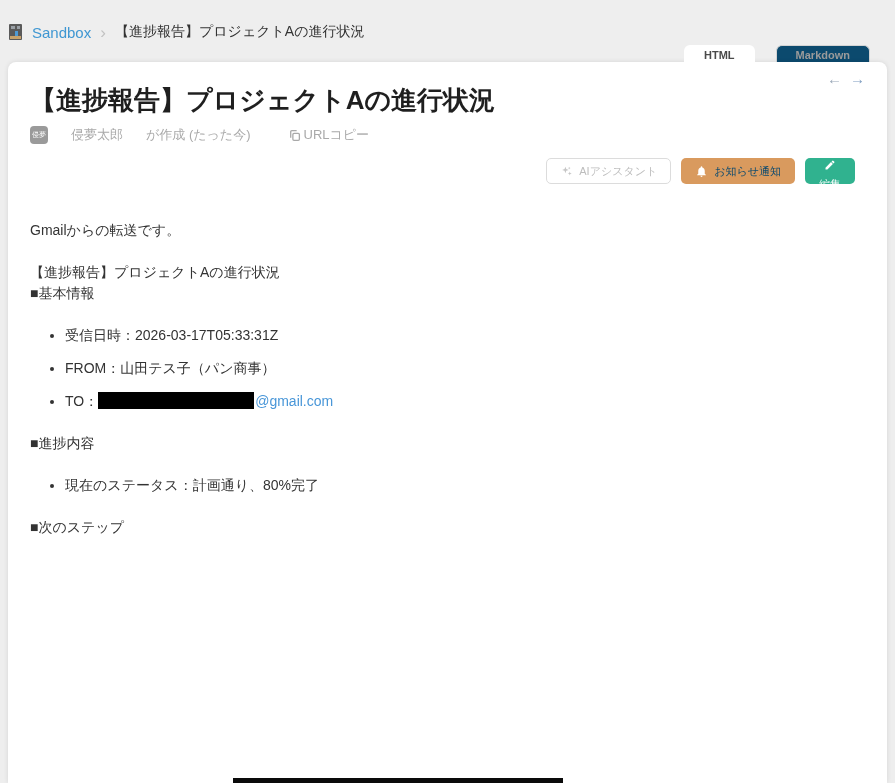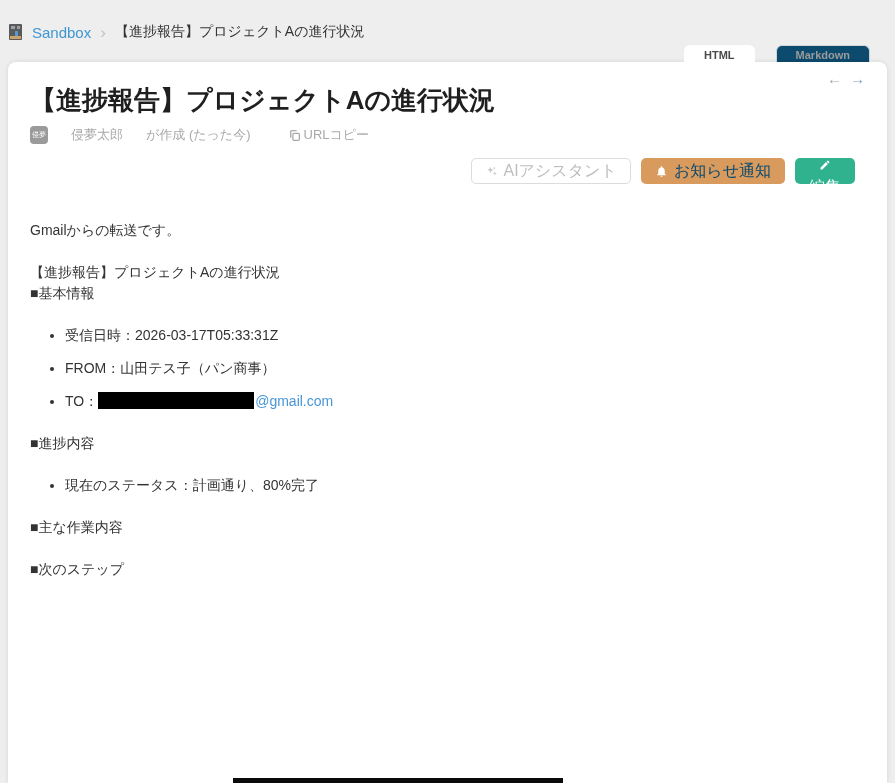--- a/index.html
+++ b/index.html
@@ -57,21 +57,21 @@
   }
   .url-copy { display:flex; align-items:center; gap:3px; margin-left:14px; cursor:pointer; color:#a9a9a9; }
 
   
   .toolbar {
     display:flex; justify-content:flex-end; align-items:center;
     gap:10px; margin:14px 32px 0 0;
   }
   .btn {
     height:26px; display:inline-flex; align-items:center; gap:6px;
-    padding:0 13px; border-radius:5px; font-size:16px; cursor:pointer;
+    padding:0 13px; border-radius:5px; font-size:11px; cursor:pointer;
     border:1px solid transparent; white-space:nowrap;
   }
   .btn-ai { background:#fff; border-color:#dcdcdc; color:#bdbdbd; }
   .btn-notice { background:#d99a5e; color:#0c4a6e; }
   .btn-edit { background:#30b28f; color:#fff;flex-direction:column; }
 
   
   .article {
     padding:36px 22px 0; width:757px; font-size:14px; line-height:21px; color:#333;
   }
@@ -181,20 +181,19 @@
       <li>
         <span>TO：</span><span class="redaction-inline"></span><a class="mail-link">@gmail.com</a>
       </li>
     </ul>
 
     <p>■進捗内容</p>
     <ul>
       <li>現在のステータス：計画通り、80%完了</li>
     </ul>
 
-    <p>■主な作業内容</p>
 
     <p>■次のステップ</p>
 
   </div>
 </div>
 
 <div class="redaction-bottom"></div>
 
 </body></html>

